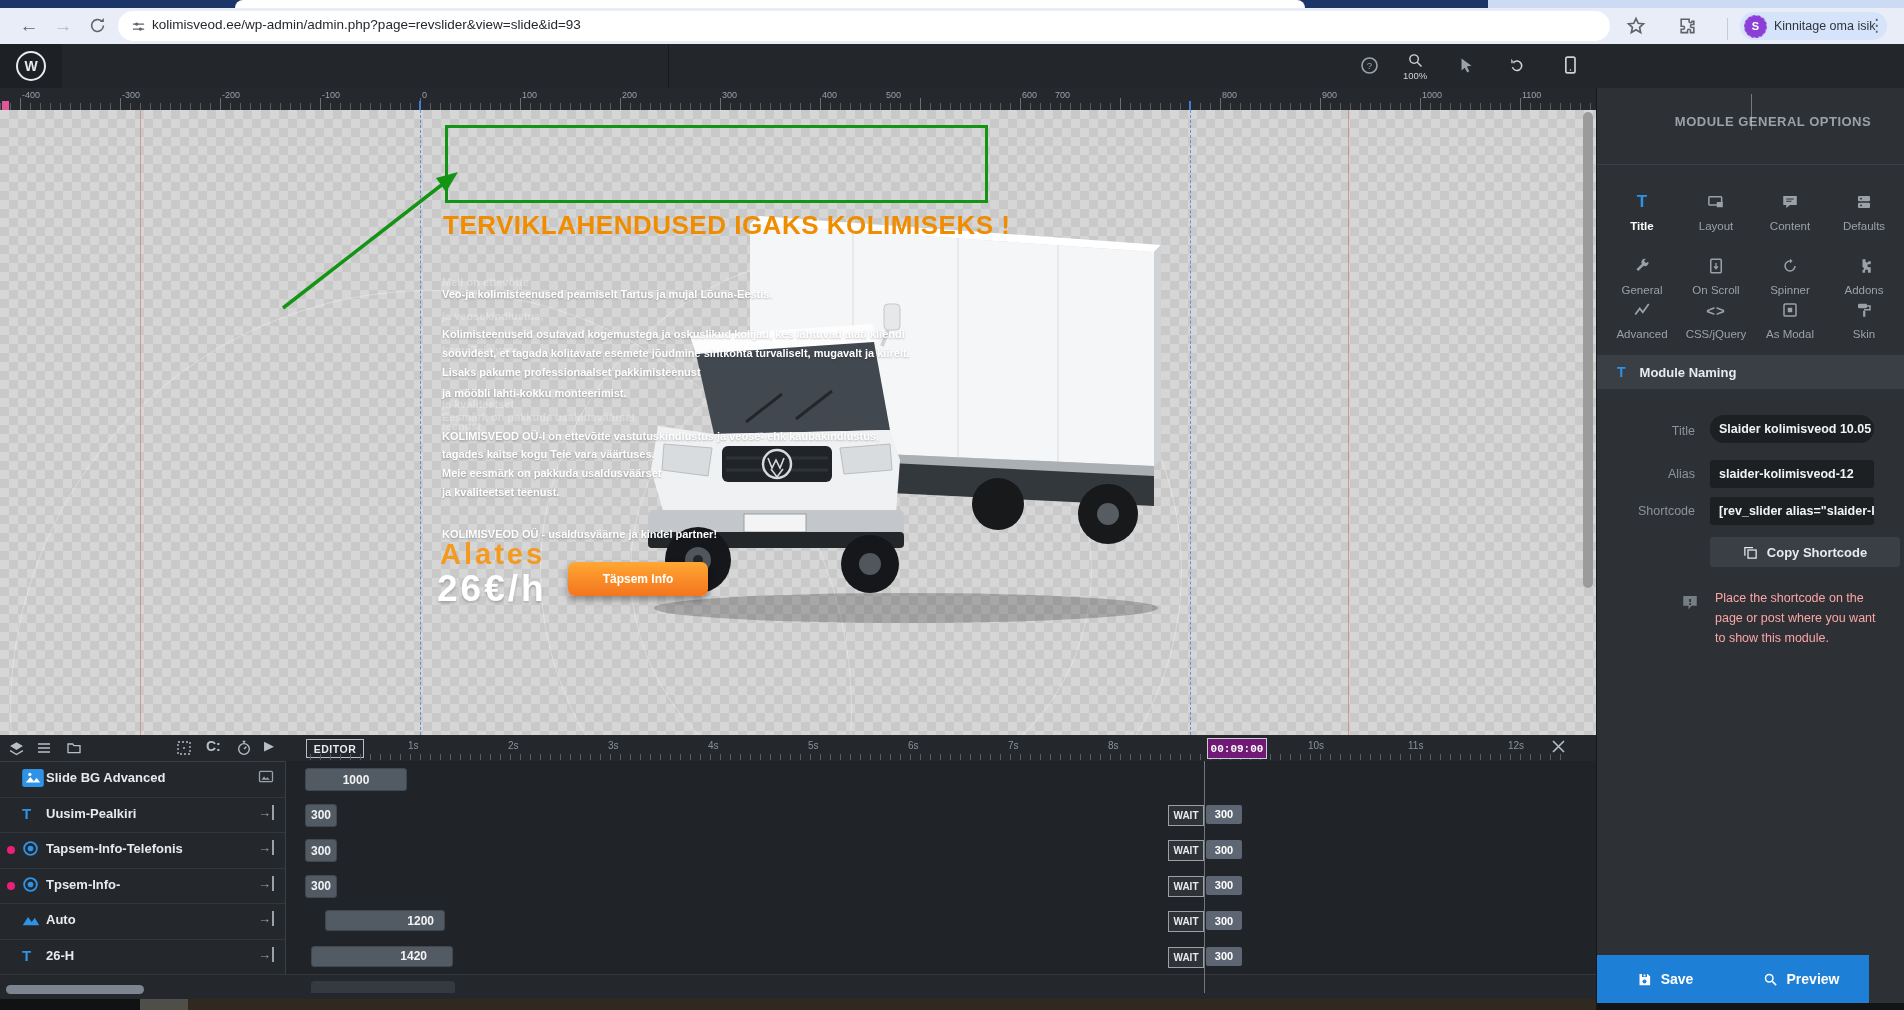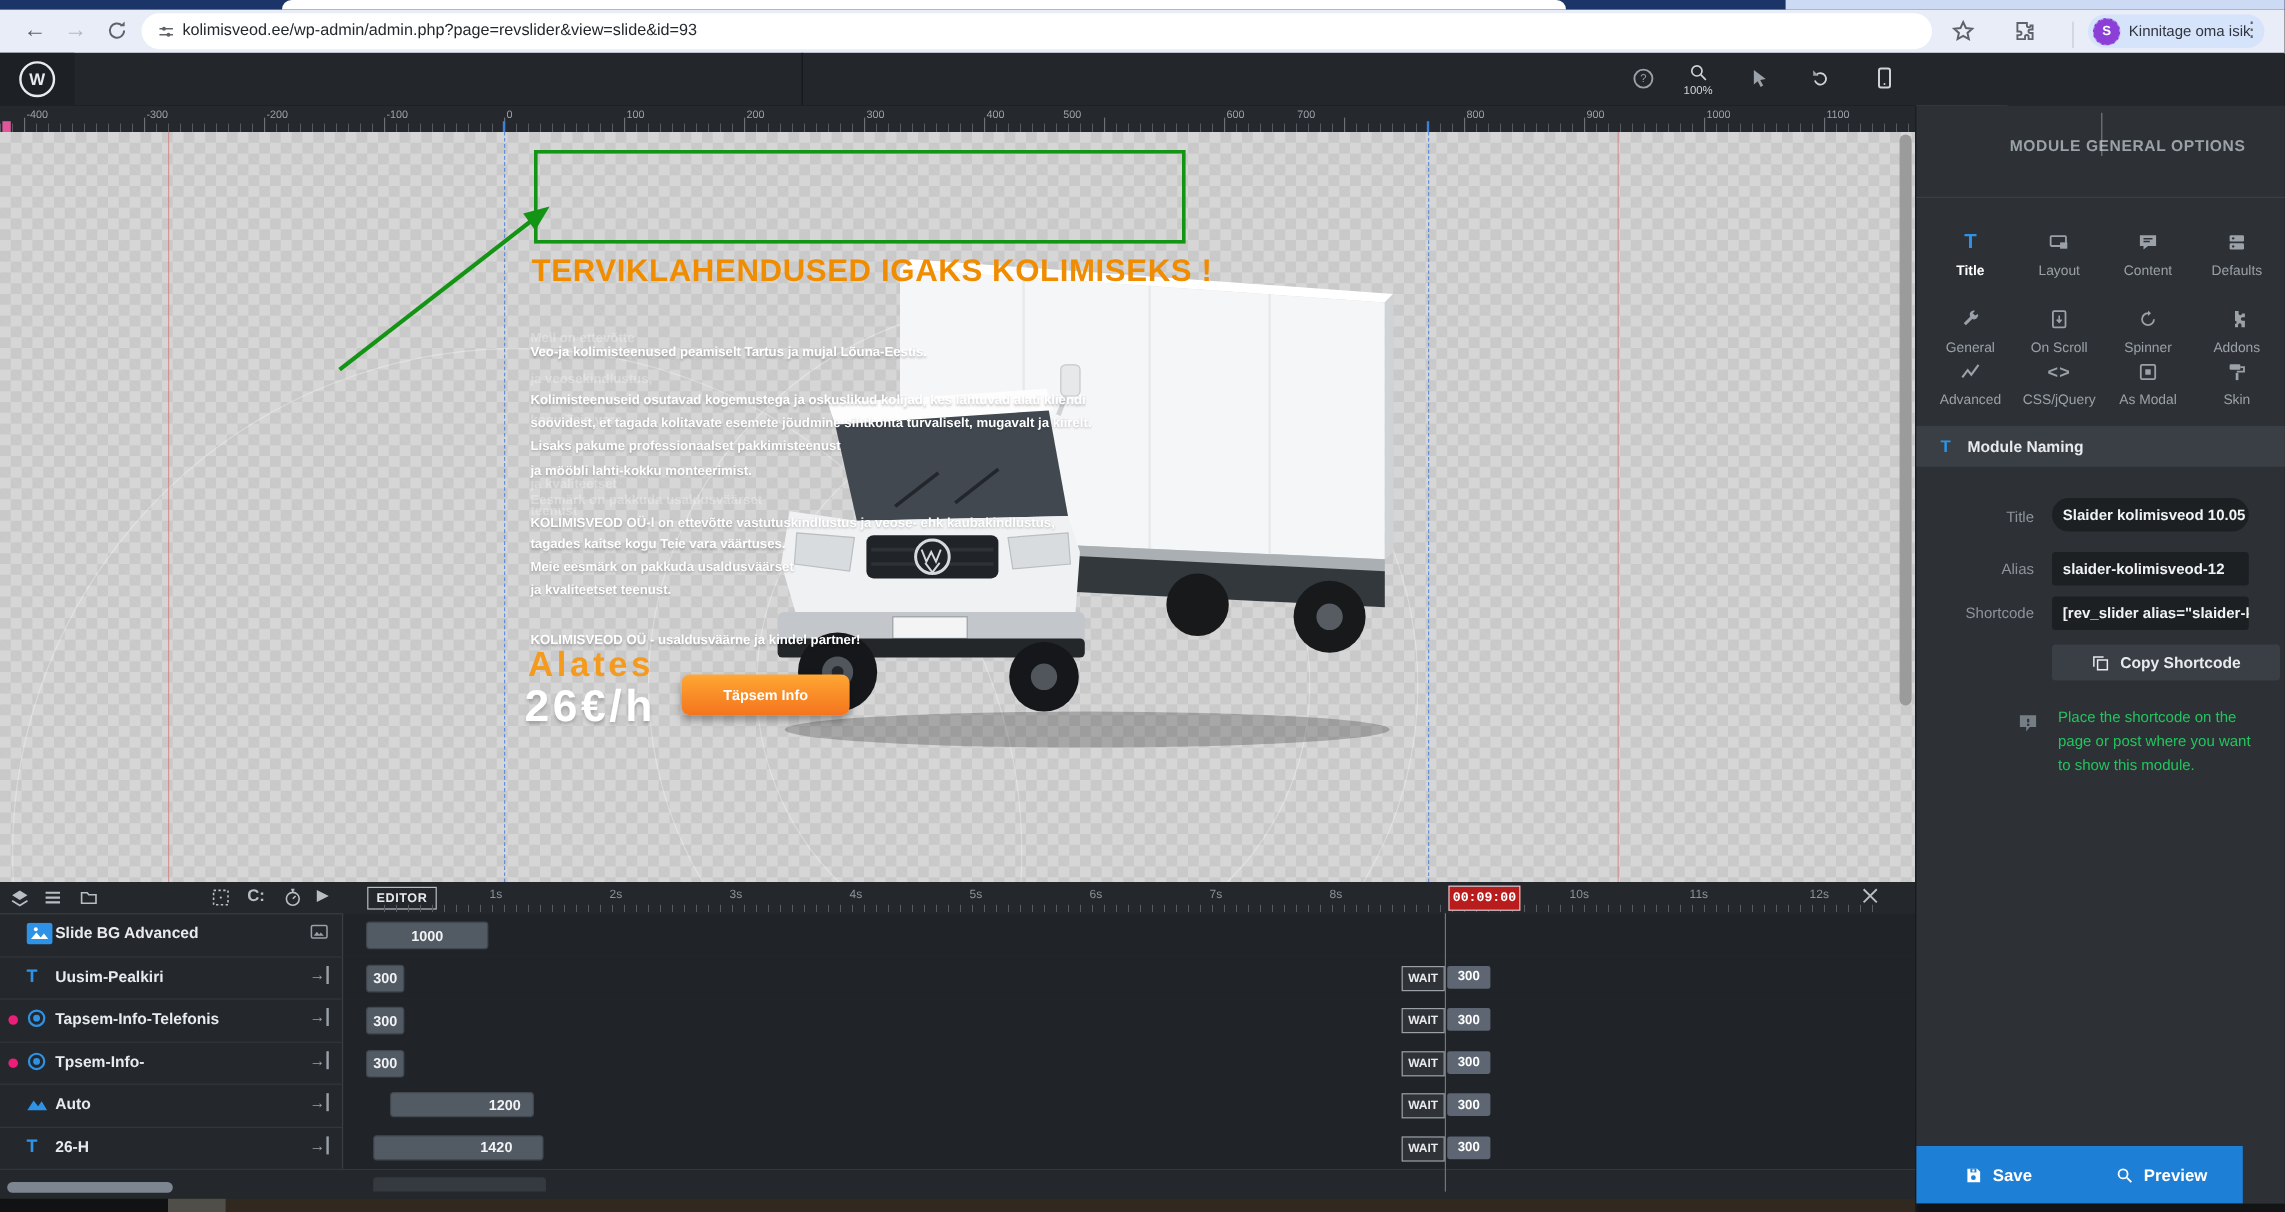--- a/index.html
+++ b/index.html
@@ -66,21 +66,21 @@
   #vscroll{left:1583px;top:2px;width:10px;height:476px;background:#9b9b9b;border-radius:5px;}
 
   
   #timeline{left:0;top:735px;width:1596px;height:275px;background:#24282c;}
   #tlheader{position:absolute;left:0;top:0;width:1596px;height:26px;background:#24282c;border-bottom:1px solid #3a3f44;}
   #tlticks{position:absolute;left:305px;bottom:1px;width:1260px;height:6px;
      background-image:repeating-linear-gradient(90deg,#565c62 0 1px,transparent 1px 10px);background-position:5px 0;}
   .tlabel{position:absolute;top:5px;font-size:10px;color:#8b9299;}
   #editorbox{position:absolute;left:306px;top:4px;width:56px;height:17px;border:1px solid #b9bec4;
      color:#e8eaed;font-size:10.5px;font-weight:bold;display:flex;align-items:center;justify-content:center;letter-spacing:.5px;}
-  #timebox{position:absolute;left:1207px;top:3px;width:58px;height:19px;border:1px solid #c9ced4;background:#b91c1c;
+  #timebox{position:absolute;left:1207px;top:3px;width:58px;height:19px;border:1px solid #c9ced4;background:#701a75;
      color:#fff;font-size:11px;font-weight:bold;display:flex;align-items:center;justify-content:center;
      font-family:"Liberation Mono","DejaVu Sans Mono",monospace;}
   #playhead{position:absolute;left:1204px;top:26px;width:1px;height:232px;background:#70767c;}
   .tlrow{position:absolute;left:0;width:1596px;height:35.5px;border-bottom:1px solid #32373c;}
   .tlrow .lanes{position:absolute;left:285px;top:0;right:0;bottom:0;background:#202327;border-left:1px solid #3a3f44;}
   .rowname{position:absolute;left:46px;top:9px;font-size:13px;font-weight:bold;color:#e8eaed;white-space:nowrap;}
   .rowiconL{position:absolute;left:22px;top:8px;}
   .pinkdot{position:absolute;left:7px;top:14px;width:8px;height:8px;border-radius:50%;background:#ec1e79;}
   .rowiconR{position:absolute;left:258px;top:8px;color:#9aa1a8;font-size:13px;font-weight:bold;}
   .bar{position:absolute;top:7px;height:21px;background:#525a64;border-radius:3px;border:1px solid #41474f;
@@ -107,21 +107,21 @@
   .sbopt.active .lb{color:#fff;font-weight:bold;}
   #namingbar{position:absolute;left:0;top:267px;width:308px;height:34px;background:#3a3f45;display:flex;align-items:center;}
   #namingbar .t{color:#2e93e6;font-weight:bold;font-size:14px;margin:0 14px 0 20px;}
   #namingbar .lbl{color:#e8eaed;font-weight:bold;font-size:13px;}
   .fieldlabel{position:absolute;width:88px;text-align:right;font-size:12.5px;color:#8c939a;}
   .fieldinput{position:absolute;left:113px;width:164px;height:28px;background:#1d2023;border-radius:3px;
       color:#f1f3f4;font-size:12.5px;font-weight:bold;display:flex;align-items:center;padding:0 9px;
       overflow:hidden;white-space:nowrap;box-sizing:border-box;}
   #copybtn{position:absolute;left:113px;top:449px;width:190px;height:30px;background:#3a3f45;border-radius:3px;
       color:#e8eaed;font-size:13px;font-weight:bold;display:flex;align-items:center;justify-content:center;gap:9px;}
-  .noteline{position:absolute;left:118px;width:186px;font-size:12.5px;color:#22c55e;}
+  .noteline{position:absolute;left:118px;width:186px;font-size:12.5px;color:#fca5a5;}
   #notebubble{position:absolute;left:84px;top:505px;}
   #savebar{position:absolute;left:0;top:867px;width:272px;height:48px;background:#1d7fd6;display:flex;}
   .savehalf{width:154px;height:48px;display:flex;align-items:center;justify-content:center;gap:9px;
       color:#fff;font-size:14px;font-weight:bold;}
   #savesep{position:absolute;left:154px;top:6px;width:1px;height:36px;background:rgba(255,255,255,.35);}
   #belowsave{position:absolute;left:0;top:915px;width:308px;height:7px;background:#121416;}
 </style>
 </head>
 <body>
 
@@ -298,21 +298,21 @@
         <div class="rlabel" style="left: 620px;">200</div>
         <div style="position: absolute; left: 620px; bottom: 0px; width: 1px; height: 12px; background: rgb(106, 112, 118);"></div>
         <div class="rlabel" style="left: 720px;">300</div>
         <div style="position: absolute; left: 720px; bottom: 0px; width: 1px; height: 12px; background: rgb(106, 112, 118);"></div>
         <div class="rlabel" style="left: 820px;">400</div>
         <div style="position: absolute; left: 820px; bottom: 0px; width: 1px; height: 12px; background: rgb(106, 112, 118);"></div>
         <div class="rlabel" style="left: 884px;">500</div>
         <div style="position: absolute; left: 920px; bottom: 0px; width: 1px; height: 12px; background: rgb(106, 112, 118);"></div>
         <div class="rlabel" style="left: 1020px;">600</div>
         <div style="position: absolute; left: 1020px; bottom: 0px; width: 1px; height: 12px; background: rgb(106, 112, 118);"></div>
-        <div class="rlabel" style="left: 1079px;">700</div>
+        <div class="rlabel" style="left: 1053px;">700</div>
         <div style="position: absolute; left: 1120px; bottom: 0px; width: 1px; height: 12px; background: rgb(106, 112, 118);"></div>
         <div class="rlabel" style="left: 1220px;">800</div>
         <div style="position: absolute; left: 1220px; bottom: 0px; width: 1px; height: 12px; background: rgb(106, 112, 118);"></div>
         <div class="rlabel" style="left: 1320px;">900</div>
         <div style="position: absolute; left: 1320px; bottom: 0px; width: 1px; height: 12px; background: rgb(106, 112, 118);"></div>
         <div class="rlabel" style="left: 1420px;">1000</div>
         <div style="position: absolute; left: 1420px; bottom: 0px; width: 1px; height: 12px; background: rgb(106, 112, 118);"></div>
         <div class="rlabel" style="left: 1520px;">1100</div>
         <div style="position: absolute; left: 1520px; bottom: 0px; width: 1px; height: 12px; background: rgb(106, 112, 118);"></div>
       </div>

